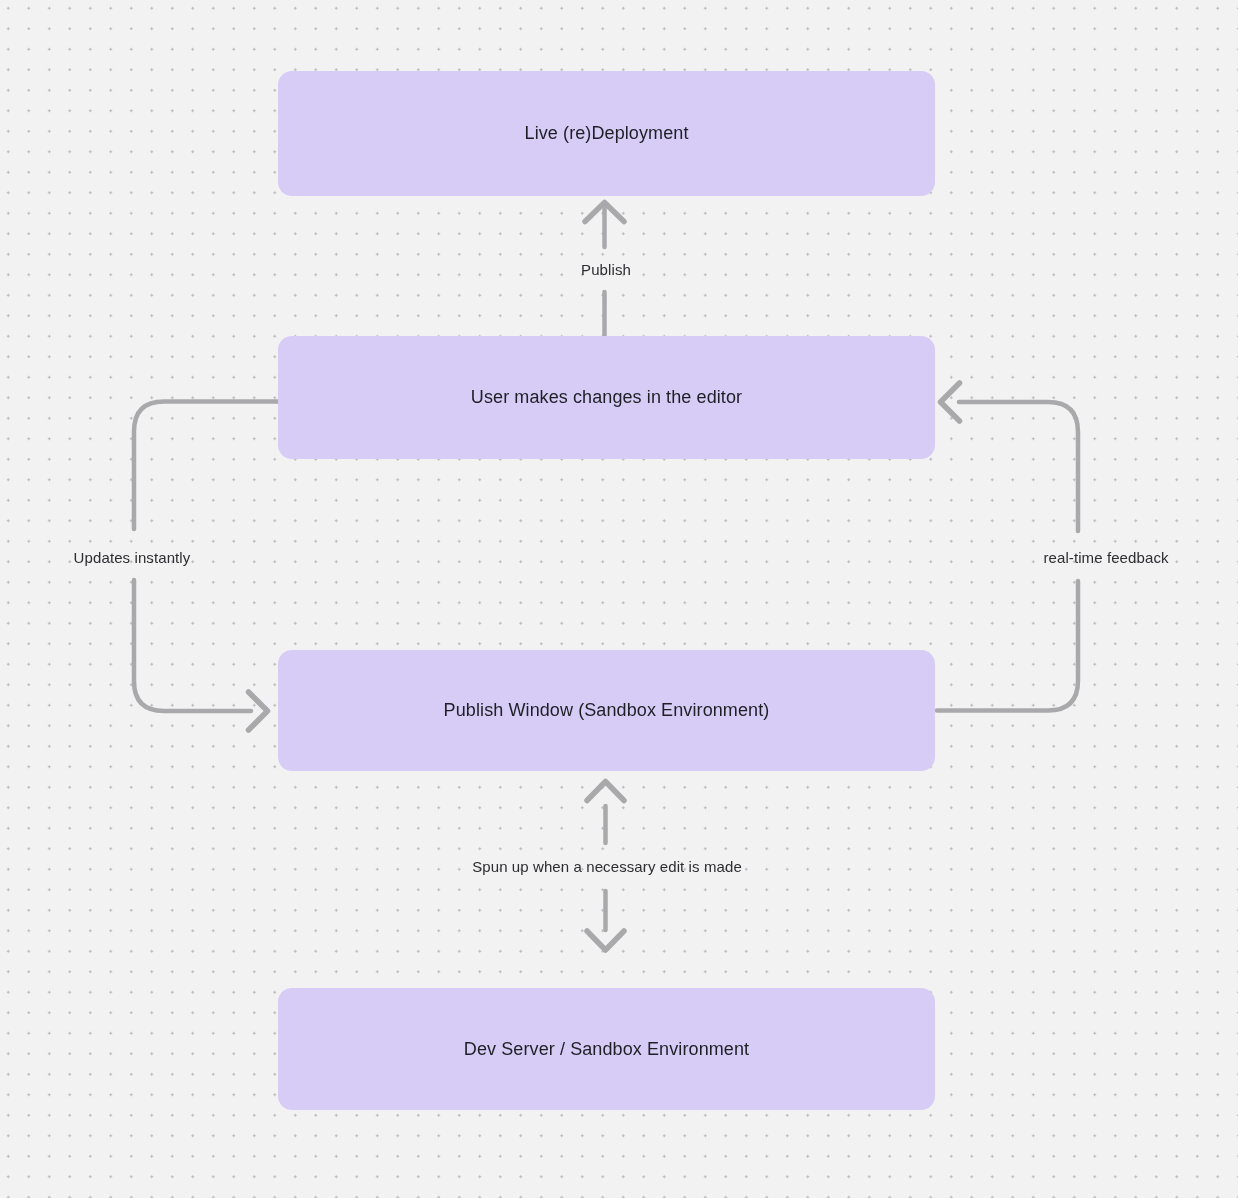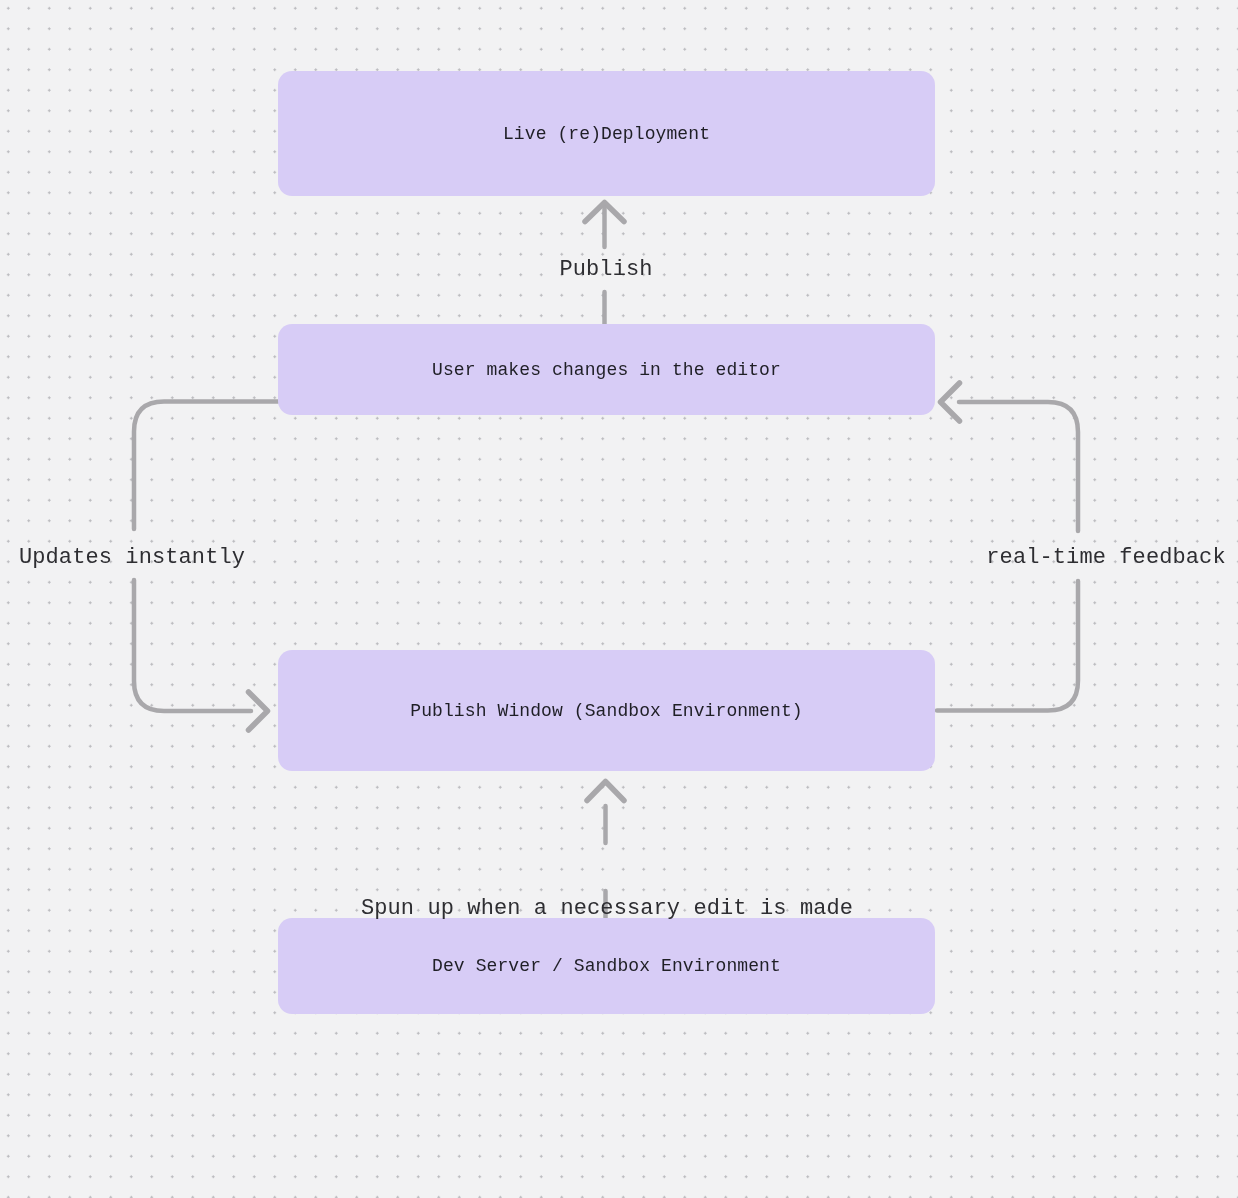--- a/index.html
+++ b/index.html
@@ -13,21 +13,20 @@
     font-family: "Liberation Sans", sans-serif;
   }
   .canvas {
     position: relative;
     width: 1238px;
     height: 1198px;
     background-color: #f2f2f3;
     background-image: radial-gradient(circle, #b9b9bc 1.15px, transparent 1.35px);
     background-size: 20.5px 20.5px;
     background-position: -2px -2px;
-    font-family: Liberation Mono, monospace;
   }
   svg.connector-layer {
     position: absolute;
     left: 0; top: 0;
     width: 1238px;
     height: 1198px;
   }
   .edge-line {
     fill: none;
     stroke: #a9a8ab;
@@ -50,35 +49,35 @@
     border-radius: 14px;
     display: flex;
     align-items: center;
     justify-content: center;
     color: #1f1f26;
     font-size: 18px;
     letter-spacing: 0.1px;
     text-align: center;
   }
   .node-1 { top: 71px;  height: 125px; }
-  .node-2 { top: 324px; height: 91px; }
+  .node-2 { top: 336px; height: 123px; }
   .node-3 { top: 650px; height: 121px; }
-  .node-4 { top: 918px; height: 96px; }
+  .node-4 { top: 988px; height: 122px; }
   .edge-label {
     position: absolute;
     transform: translate(-50%, -50%);
     white-space: nowrap;
     color: #2e2e32;
-    font-size: 22px;
+    font-size: 15px;
     letter-spacing: 0.1px;
   }
   .label-publish  { left: 606px;  top: 269px; }
   .label-updates  { left: 132px;  top: 557px; }
   .label-realtime { left: 1079px; top: 557px; margin-left: 27px; }
-  .label-spunup   { left: 607px;  top: 866px; margin-top: 42px; }
+  .label-spunup   { left: 607px;  top: 866px; }
 </style>
 </head>
 <body>
 
 <div class="canvas">
 
   <svg class="connector-layer" viewBox="0 0 1238 1198" xmlns="http://www.w3.org/2000/svg">
 
     <g>
       <path class="edge-head" d="M 585 221.5 L 604.5 202.5 L 624 221.5"></path>

